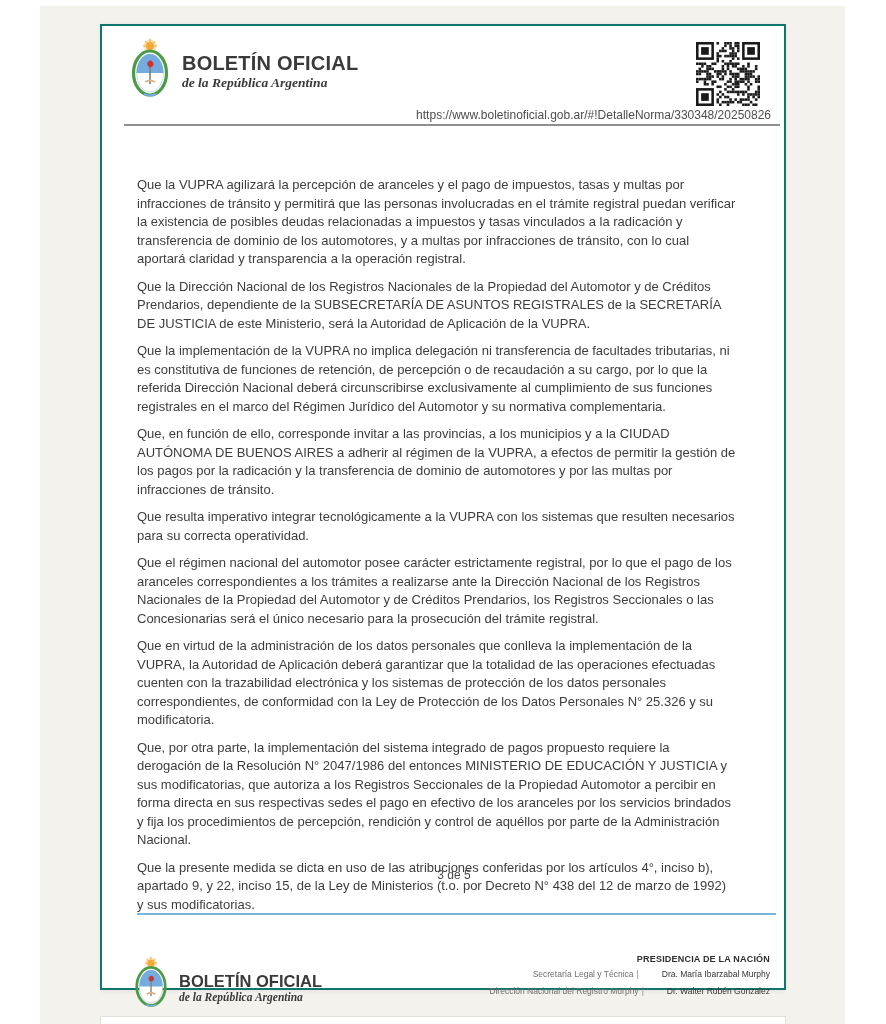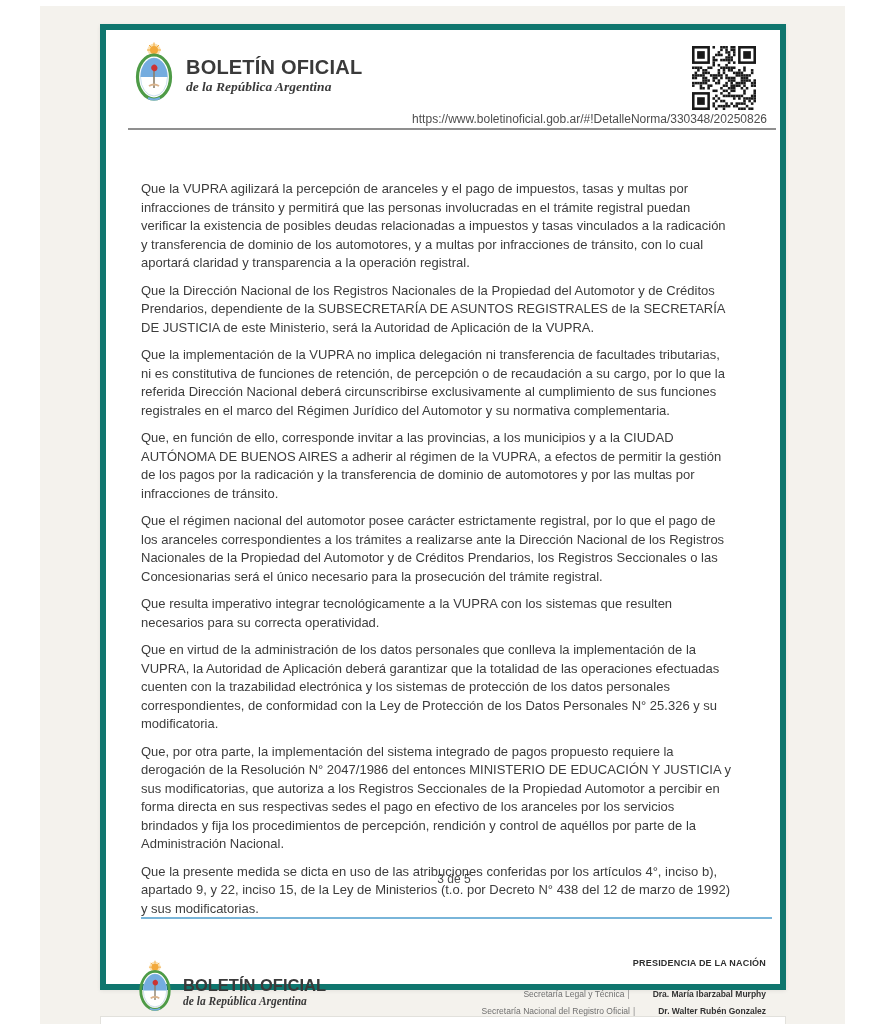--- a/index.html
+++ b/index.html
@@ -7,21 +7,21 @@
     width:886px;height:1024px;position:relative;overflow:hidden;
     background:#ffffff;
     font-family:"Liberation Sans", sans-serif;
   }
   .viewer-band{
     position:absolute;left:40px;top:6px;width:805px;height:1018px;
     background:#f4f2ed;
   }
   .page{
     position:absolute;left:100px;top:24px;width:686px;height:966px;
-    background:#ffffff;border:6px solid #0f766e;
+    background:#ffffff;border:2px solid #0f766e;
     box-shadow:0 1px 4px rgba(0,0,0,0.07);
     box-sizing:border-box;
   }
   .page-next{
     position:absolute;left:100px;top:1016px;width:686px;height:10px;
     background:#ffffff;border:1px solid #e2e1dc;border-bottom:none;
     box-sizing:border-box;
   }
   
   .hdr-logo{position:absolute;left:26px;top:12px;display:flex;align-items:flex-end;}
@@ -44,23 +44,23 @@
     font-size:12px;color:#4a4a4a;margin-left:11px;}
   .ftr-rule{position:absolute;top:887px;left:35px;right:8px;height:2px;background:#79b5d9;}
   .ftr{position:absolute;top:900px;left:30px;right:14px;display:flex;
     justify-content:space-between;align-items:flex-start;}
   .ftr-logo{display:flex;align-items:flex-end;margin-top:30px;}
   .ftr-brand-text{margin-left:9px;margin-bottom:7px;}
   .ftr-brand-title{font-weight:bold;font-size:16.5px;color:#3a3a3a;line-height:16px;}
   .ftr-brand-subtitle{font-family:"Liberation Serif", serif;font-style:italic;font-weight:bold;
     font-size:11.5px;color:#3a3a3a;margin-top:2px;}
   .sig-block{text-align:right;margin-top:28px;}
-  .sig-presidency{font-size:9px;font-weight:bold;color:#2e2e2e;letter-spacing:0.2px;margin-bottom:20px;}
+  .sig-presidency{font-size:9px;font-weight:bold;color:#2e2e2e;letter-spacing:0.2px;margin-bottom:4px;}
   .sig-row{font-size:8.5px;color:#6f6f6f;line-height:13px;margin-bottom:4px;}
-  .sig-name{font-weight:bold;color:#333333;padding-left:20px;}
+  .sig-name{font-weight:normal;color:#333333;padding-left:20px;}
   .sig-sep{padding:0 3px;color:#8a8a8a;}
 </style>
 </head>
 <body>
 
 <div class="viewer-band"></div>
 
 <div class="page">
 
   <div class="hdr-logo">
@@ -315,22 +315,22 @@
         <rect x="5.12" y="51.199999999999996" width="7.68" height="7.68" fill="#1a1a1a"></rect>
       </svg></div>
   <div class="url-line">https://www.boletinoficial.gob.ar/#!DetalleNorma/330348/20250826</div>
   <div class="hdr-rule"></div>
 
   <div class="doc-body">
       <p>Que la VUPRA agilizará la percepción de aranceles y el pago de impuestos, tasas y multas por infracciones de tránsito y permitirá que las personas involucradas en el trámite registral puedan verificar la existencia de posibles deudas relacionadas a impuestos y tasas vinculados a la radicación y transferencia de dominio de los automotores, y a multas por infracciones de tránsito, con lo cual aportará claridad y transparencia a la operación registral.</p>
       <p>Que la Dirección Nacional de los Registros Nacionales de la Propiedad del Automotor y de Créditos Prendarios, dependiente de la SUBSECRETARÍA DE ASUNTOS REGISTRALES de la SECRETARÍA DE JUSTICIA de este Ministerio, será la Autoridad de Aplicación de la VUPRA.</p>
       <p>Que la implementación de la VUPRA no implica delegación ni transferencia de facultades tributarias, ni es constitutiva de funciones de retención, de percepción o de recaudación a su cargo, por lo que la referida Dirección Nacional deberá circunscribirse exclusivamente al cumplimiento de sus funciones registrales en el marco del Régimen Jurídico del Automotor y su normativa complementaria.</p>
       <p>Que, en función de ello, corresponde invitar a las provincias, a los municipios y a la CIUDAD AUTÓNOMA DE BUENOS AIRES a adherir al régimen de la VUPRA, a efectos de permitir la gestión de los pagos por la radicación y la transferencia de dominio de automotores y por las multas por infracciones de tránsito.</p>
+      <p>Que resulta imperativo integrar tecnológicamente a la VUPRA con los sistemas que resulten necesarios para su correcta operatividad.</p>
       <p>Que el régimen nacional del automotor posee carácter estrictamente registral, por lo que el pago de los aranceles correspondientes a los trámites a realizarse ante la Dirección Nacional de los Registros Nacionales de la Propiedad del Automotor y de Créditos Prendarios, los Registros Seccionales o las Concesionarias será el único necesario para la prosecución del trámite registral.</p>
-      <p>Que resulta imperativo integrar tecnológicamente a la VUPRA con los sistemas que resulten necesarios para su correcta operatividad.</p>
       <p>Que en virtud de la administración de los datos personales que conlleva la implementación de la VUPRA, la Autoridad de Aplicación deberá garantizar que la totalidad de las operaciones efectuadas cuenten con la trazabilidad electrónica y los sistemas de protección de los datos personales correspondientes, de conformidad con la Ley de Protección de los Datos Personales N° 25.326 y su modificatoria.</p>
       <p>Que, por otra parte, la implementación del sistema integrado de pagos propuesto requiere la derogación de la Resolución N° 2047/1986 del entonces MINISTERIO DE EDUCACIÓN Y JUSTICIA y sus modificatorias, que autoriza a los Registros Seccionales de la Propiedad Automotor a percibir en forma directa en sus respectivas sedes el pago en efectivo de los aranceles por los servicios brindados y fija los procedimientos de percepción, rendición y control de aquéllos por parte de la Administración Nacional.</p>
       <p>Que la presente medida se dicta en uso de las atribuciones conferidas por los artículos 4°, inciso b), apartado 9, y 22, inciso 15, de la Ley de Ministerios (t.o. por Decreto N° 438 del 12 de marzo de 1992) y sus modificatorias.</p>
     </div>
 
   <div class="page-num">3 de 5</div>
   <div class="ftr-rule"></div>
 
   <div class="ftr">
     <div class="ftr-logo">
@@ -357,20 +357,20 @@
         <div class="ftr-brand-subtitle">de la República Argentina</div>
       </div>
     </div>
 
     <div class="sig-block">
       <div class="sig-presidency">PRESIDENCIA DE LA NACIÓN</div>
       <div class="sig-row">
         <span>Secretaría Legal y Técnica</span><span class="sig-sep">|</span><span class="sig-name">Dra. María Ibarzabal Murphy</span>
       </div>
       <div class="sig-row">
-        <span>Secretaría Nacional del Registro Oficial</span><span class="sig-sep">|</span><span class="sig-name">Dr. Walter Rubén Gonzalez</span>
+        <span>Dirección Nacional del Registro Murphy</span><span class="sig-sep">|</span><span class="sig-name">Dr. Walter Rubén Gonzalez</span>
       </div>
     </div>
   </div>
 
 </div>
 
 <div class="page-next"></div>
 
 </body></html>

